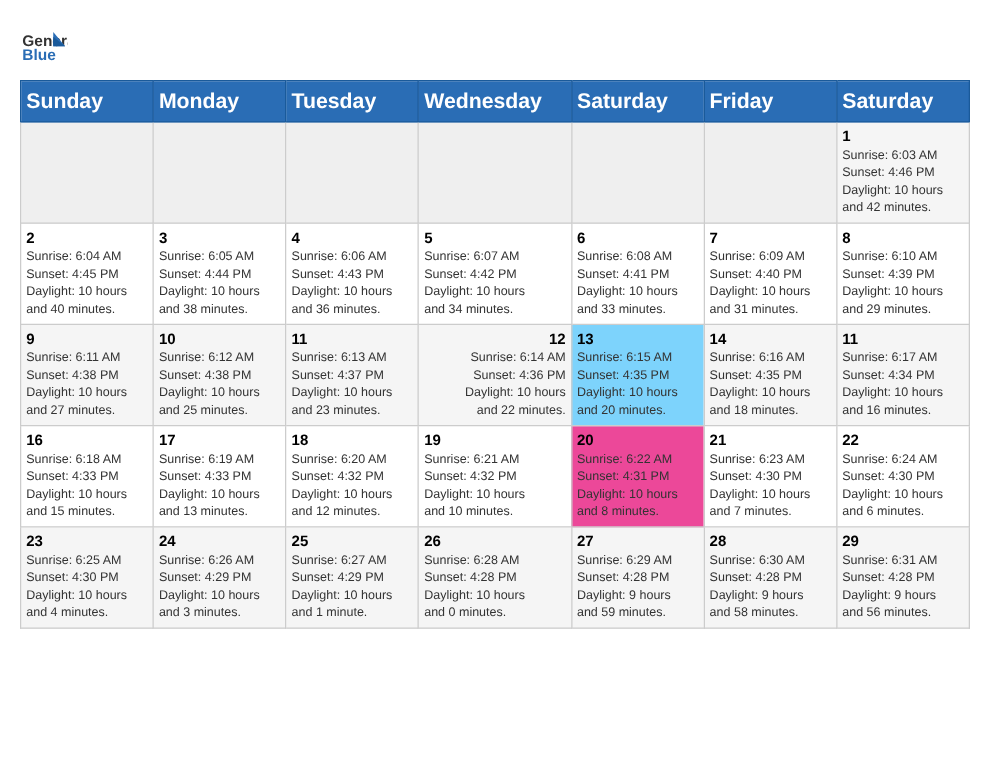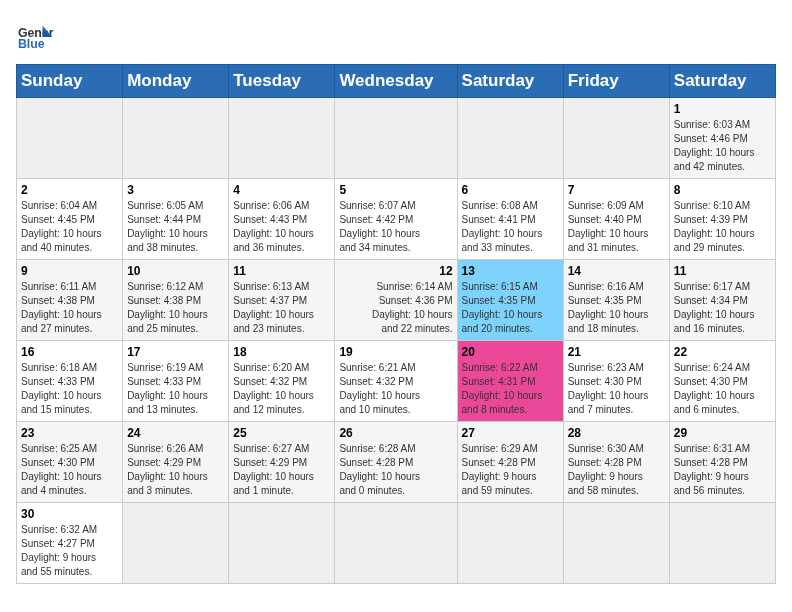--- a/index.html
+++ b/index.html
@@ -327,29 +327,14 @@
 and 58 minutes.</div>
         </td>
         <td style="background: rgb(245, 245, 245);">
           <span class="day-number">29</span>
           <div class="day-info" style="white-space: pre-line;">Sunrise: 6:31 AM
 Sunset: 4:28 PM
 Daylight: 9 hours
 and 56 minutes.</div>
         </td>
       </tr>
-      <tr>
-        <td style="background: rgb(255, 255, 255);">
-          <span class="day-number">30</span>
-          <div class="day-info" style="white-space: pre-line;">Sunrise: 6:32 AM
-Sunset: 4:27 PM
-Daylight: 9 hours
-and 55 minutes.</div>
-        </td>
-        <td class="empty-cell" style="background: rgb(239, 239, 239);"></td>
-        <td class="empty-cell" style="background: rgb(239, 239, 239);"></td>
-        <td class="empty-cell" style="background: rgb(239, 239, 239);"></td>
-        <td class="empty-cell" style="background: rgb(239, 239, 239);"></td>
-        <td class="empty-cell" style="background: rgb(239, 239, 239);"></td>
-        <td class="empty-cell" style="background: rgb(239, 239, 239);"></td>
-      </tr>
     </tbody>
 </table>
 
 </body></html>

